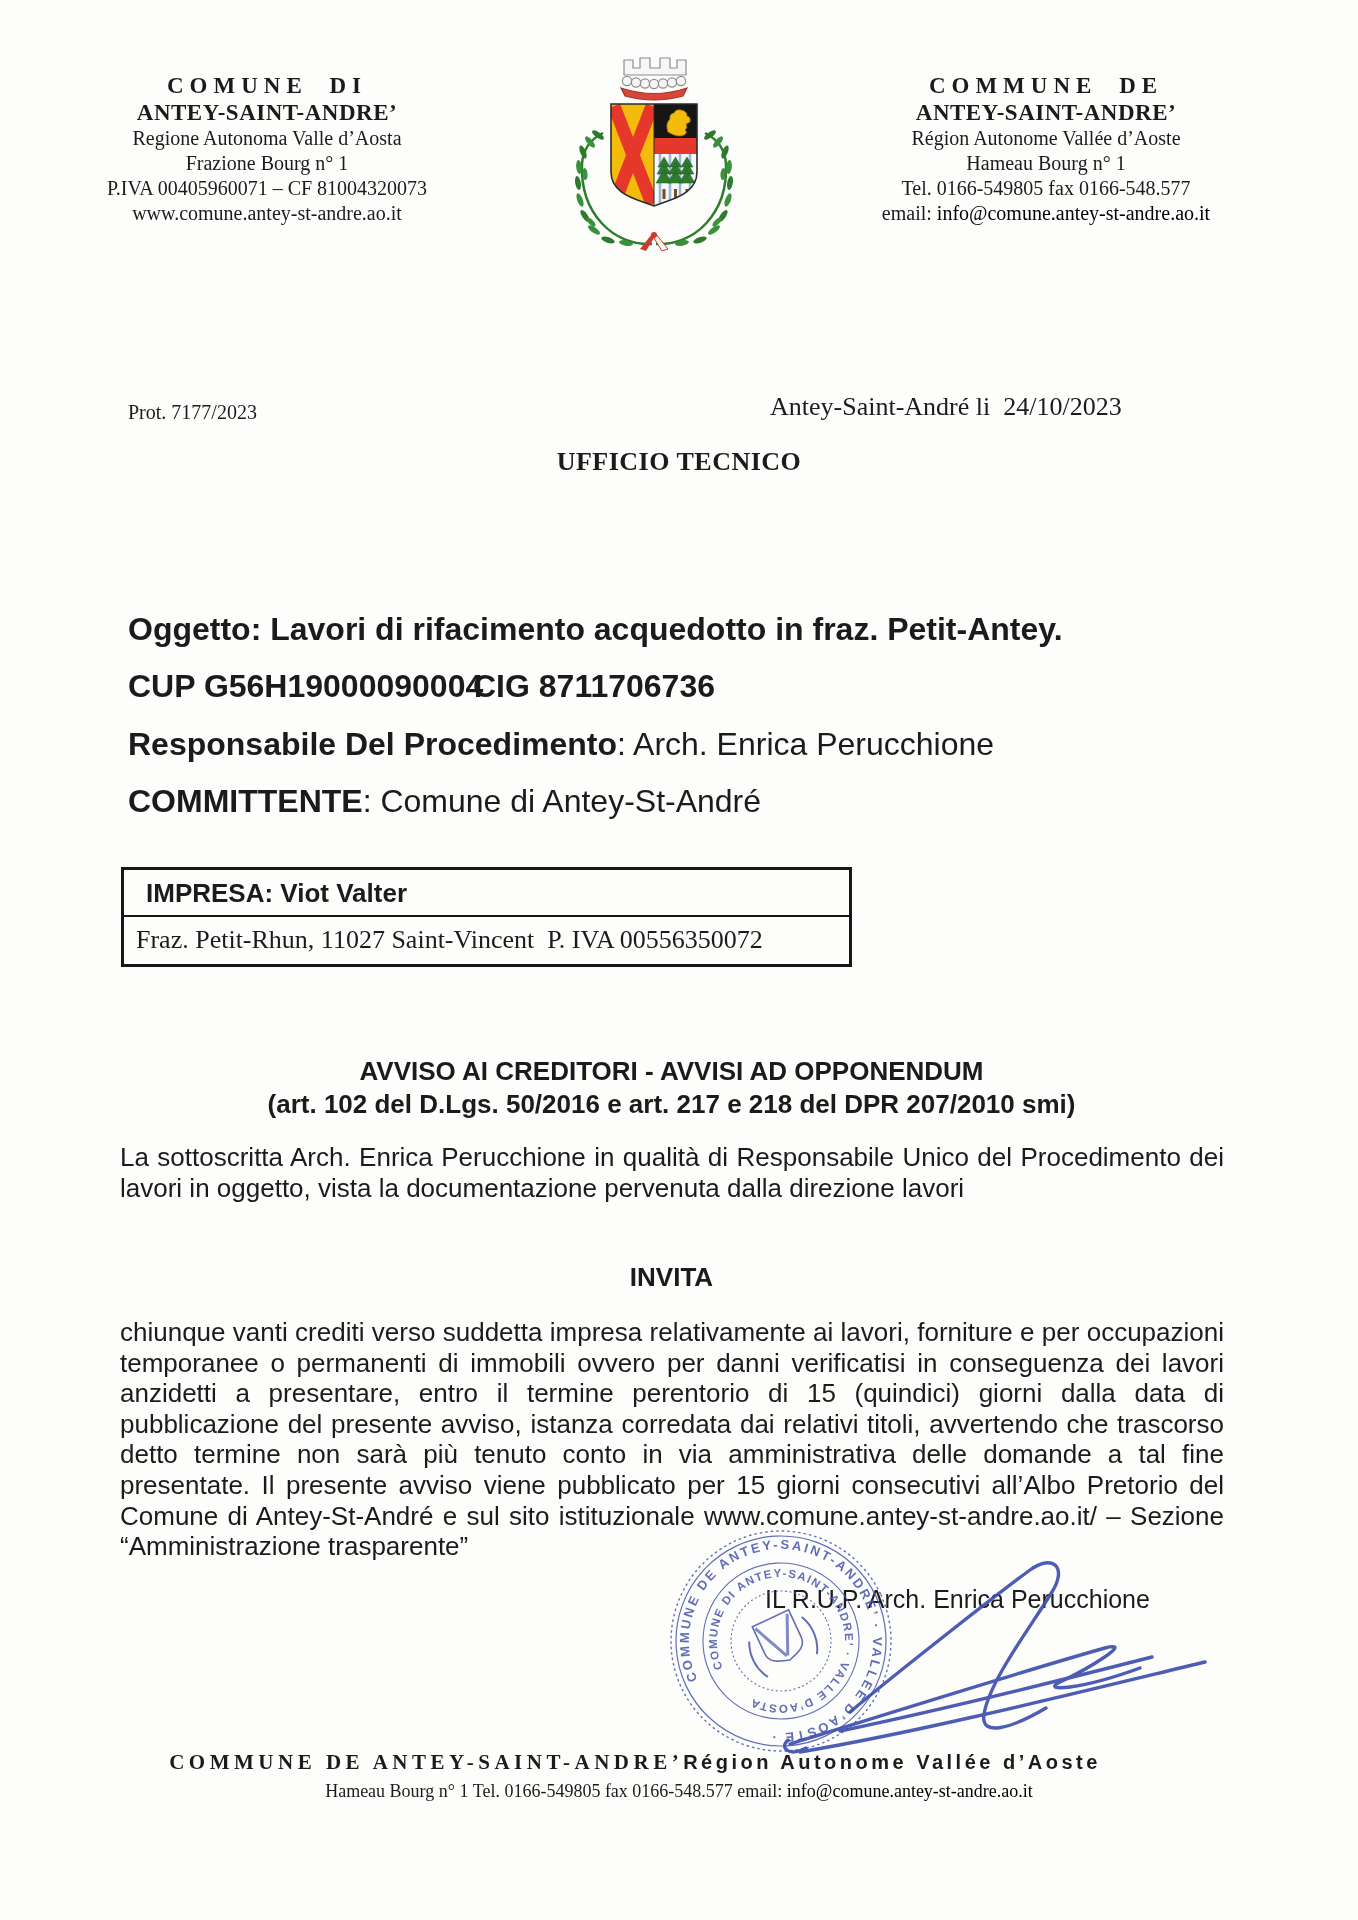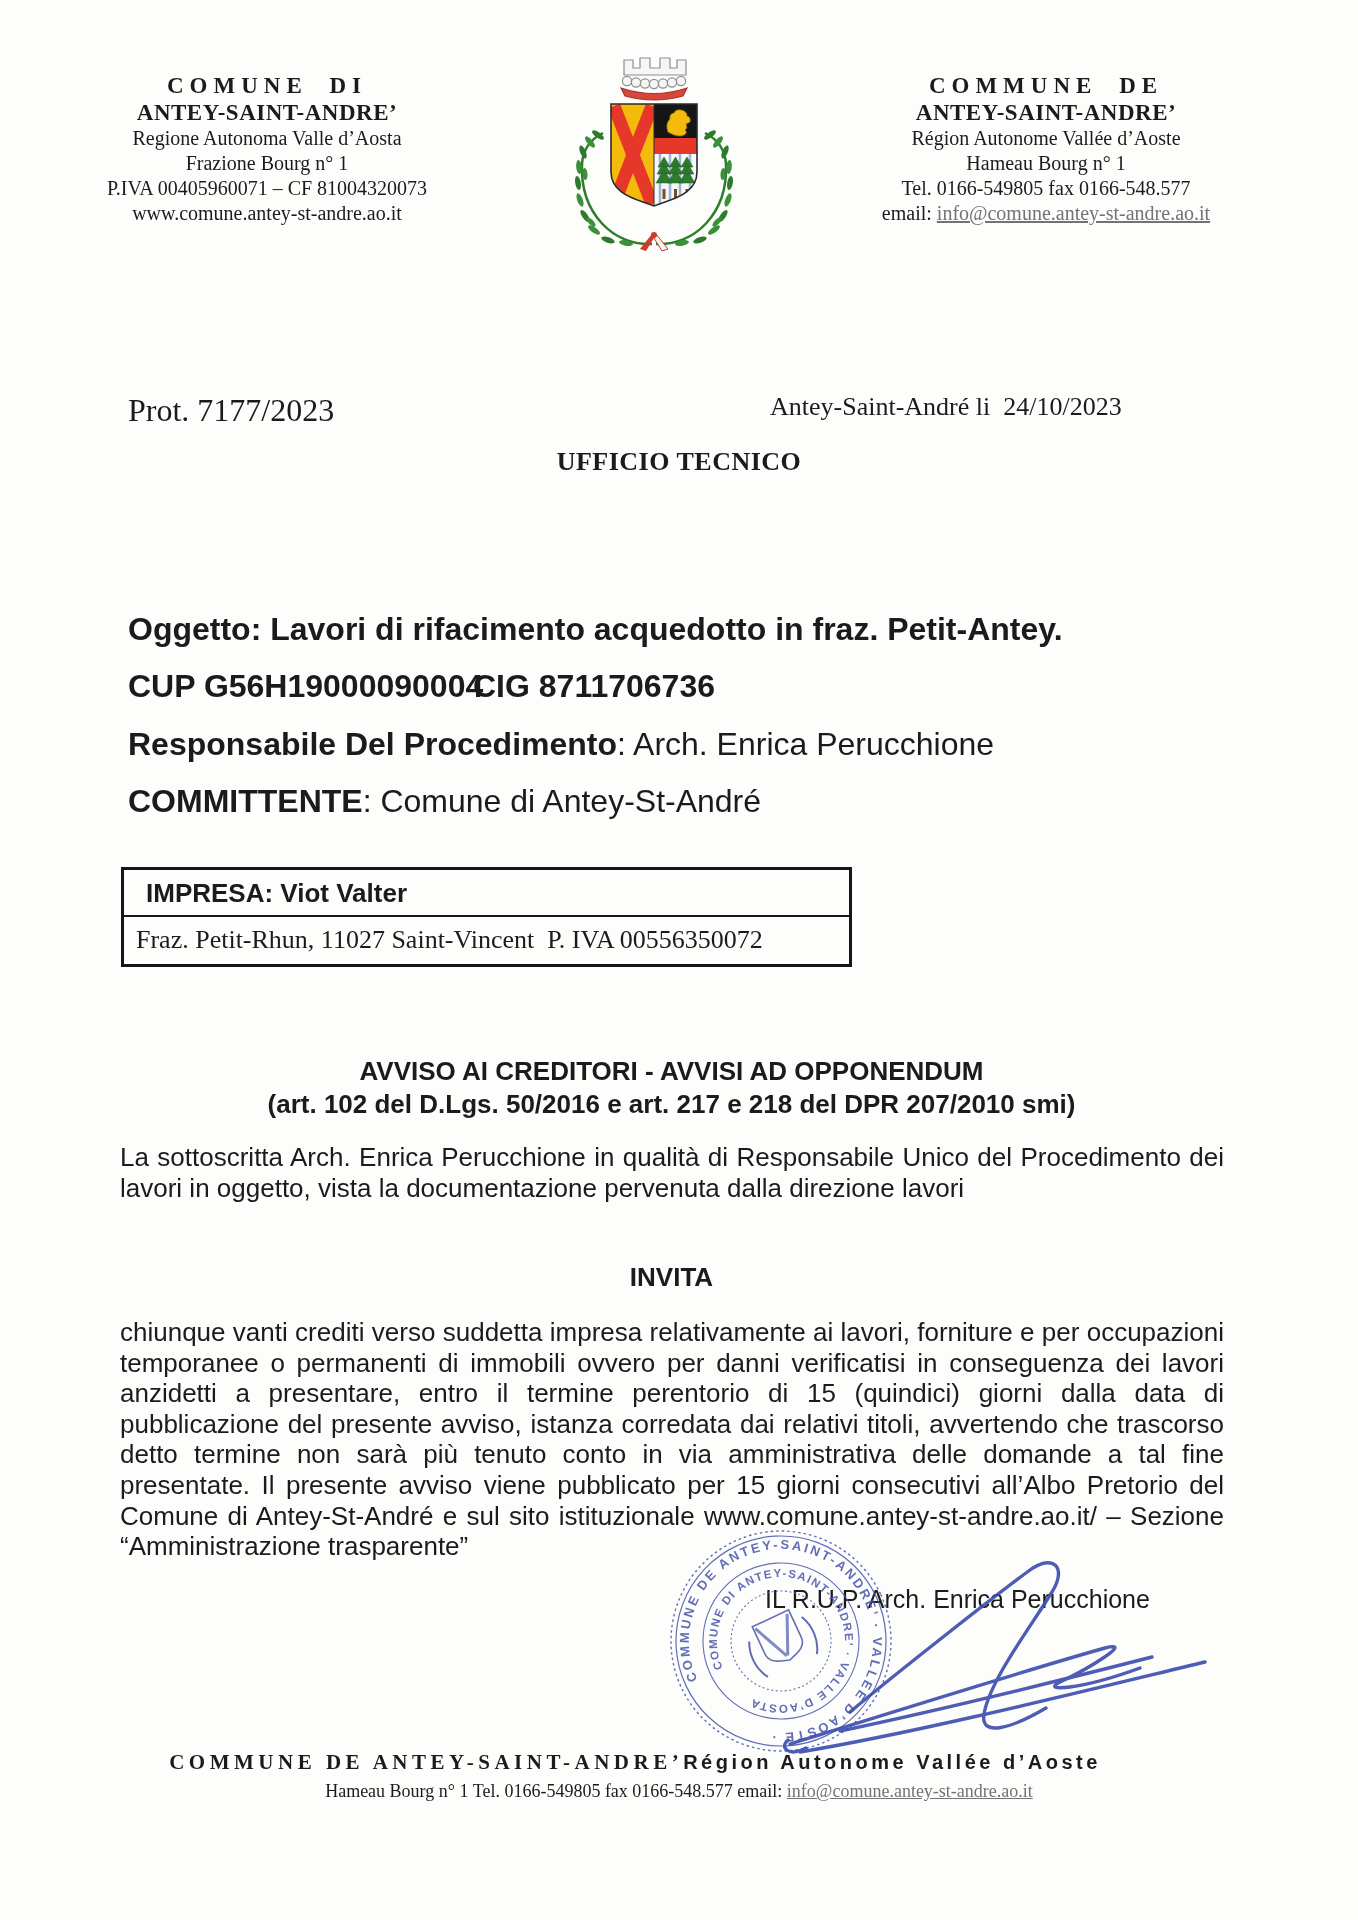--- a/index.html
+++ b/index.html
@@ -14,24 +14,24 @@
   .sans{font-family:"Liberation Sans", sans-serif;}
   .b{font-weight:bold;}
   .center{text-align:center;}
 
   
   .lh{width:370px;text-align:center;line-height:25px;font-size:20px;}
   .lh .t1{font-size:23px;font-weight:bold;letter-spacing:6px;word-spacing:10px;line-height:27px;}
   .lh .t2{font-size:23px;font-weight:bold;letter-spacing:0.5px;line-height:27px;}
   .lh-left{left:82px;top:72px;}
   .lh-right{left:861px;top:72px;}
-  a.doc-link, .doc-link{color:#737373;text-decoration:underline;cursor:pointer;}
-
-  
-  .prot{left:128px;top:392px;font-size:32px;}
+  a.doc-link, .doc-link{color:#000000;cursor:pointer;}
+
+  
+  .prot{left:128px;top:401px;font-size:20px;}
   .dateline{left:770px;top:392px;font-size:26px;white-space:pre;}
   .office{left:0;top:447px;width:1358px;font-size:26px;font-weight:bold;letter-spacing:0.5px;}
 
   
   .sub-line{left:128px;font-size:32px;}
   .oggetto{top:611px;font-weight:bold;}
   .cupline{top:668px;width:700px;}
   .cup{font-weight:bold;}
   .cig{position:absolute;left:345px;font-weight:bold;}
   .resp{top:726px;}

